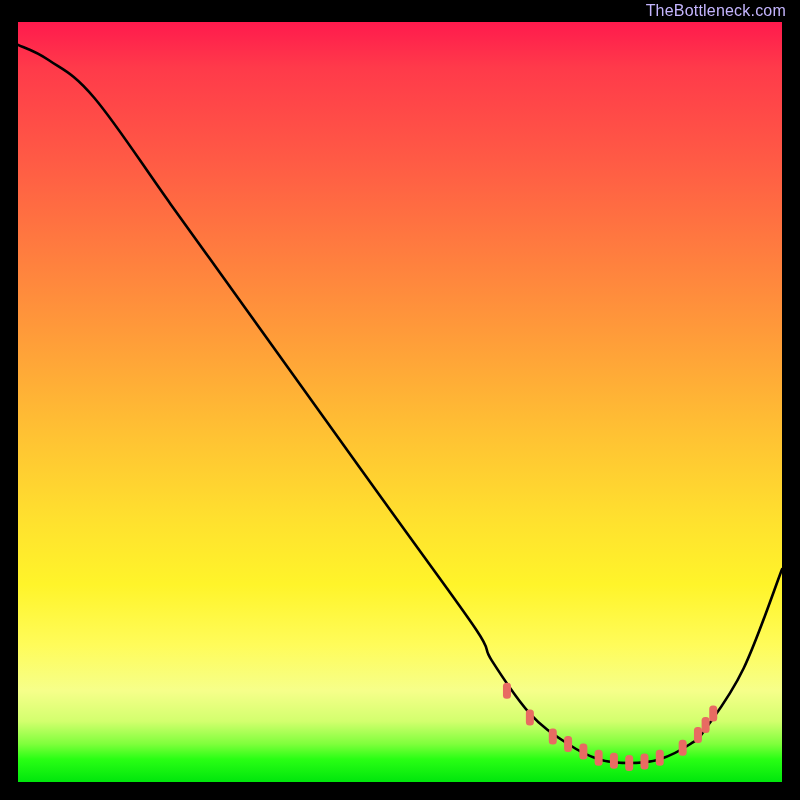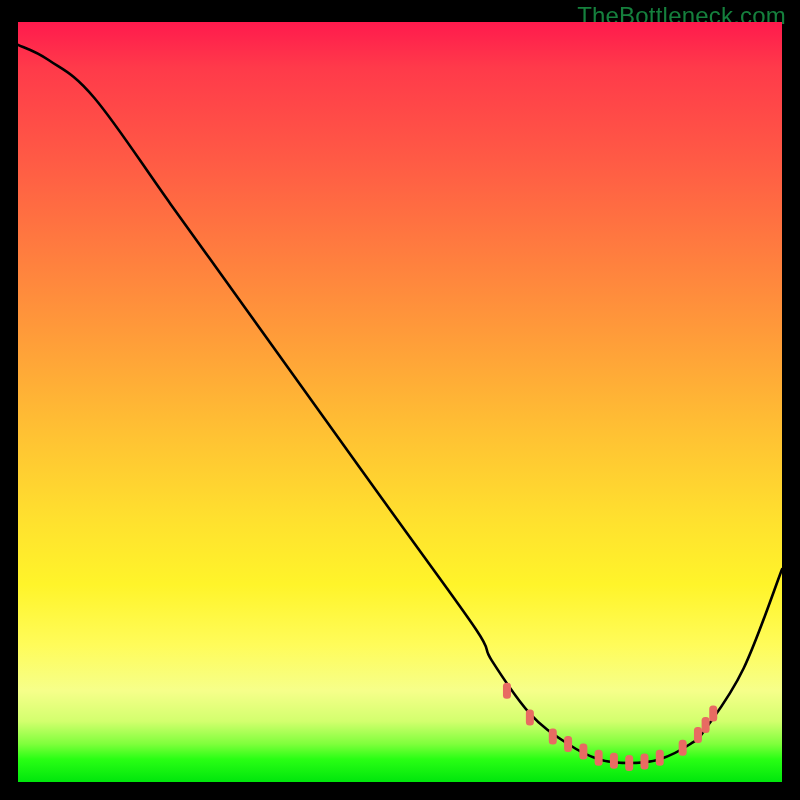--- a/index.html
+++ b/index.html
@@ -48,22 +48,22 @@
   }
   svg.curve {
     position: absolute;
     inset: 0;
   }
   .watermark {
     position: absolute;
     top: 2px;
     right: 14px;
     font-family: Arial, Helvetica, sans-serif;
-    font-size: 24px;
-    color: #15803d;
+    font-size: 16px;
+    color: #c4b5fd;
     letter-spacing: 0.2px;
     user-select: none;
   }
 </style>
 </head>
 <body>
 
 <div class="stage">
   <div class="watermark">TheBottleneck.com</div>
 

